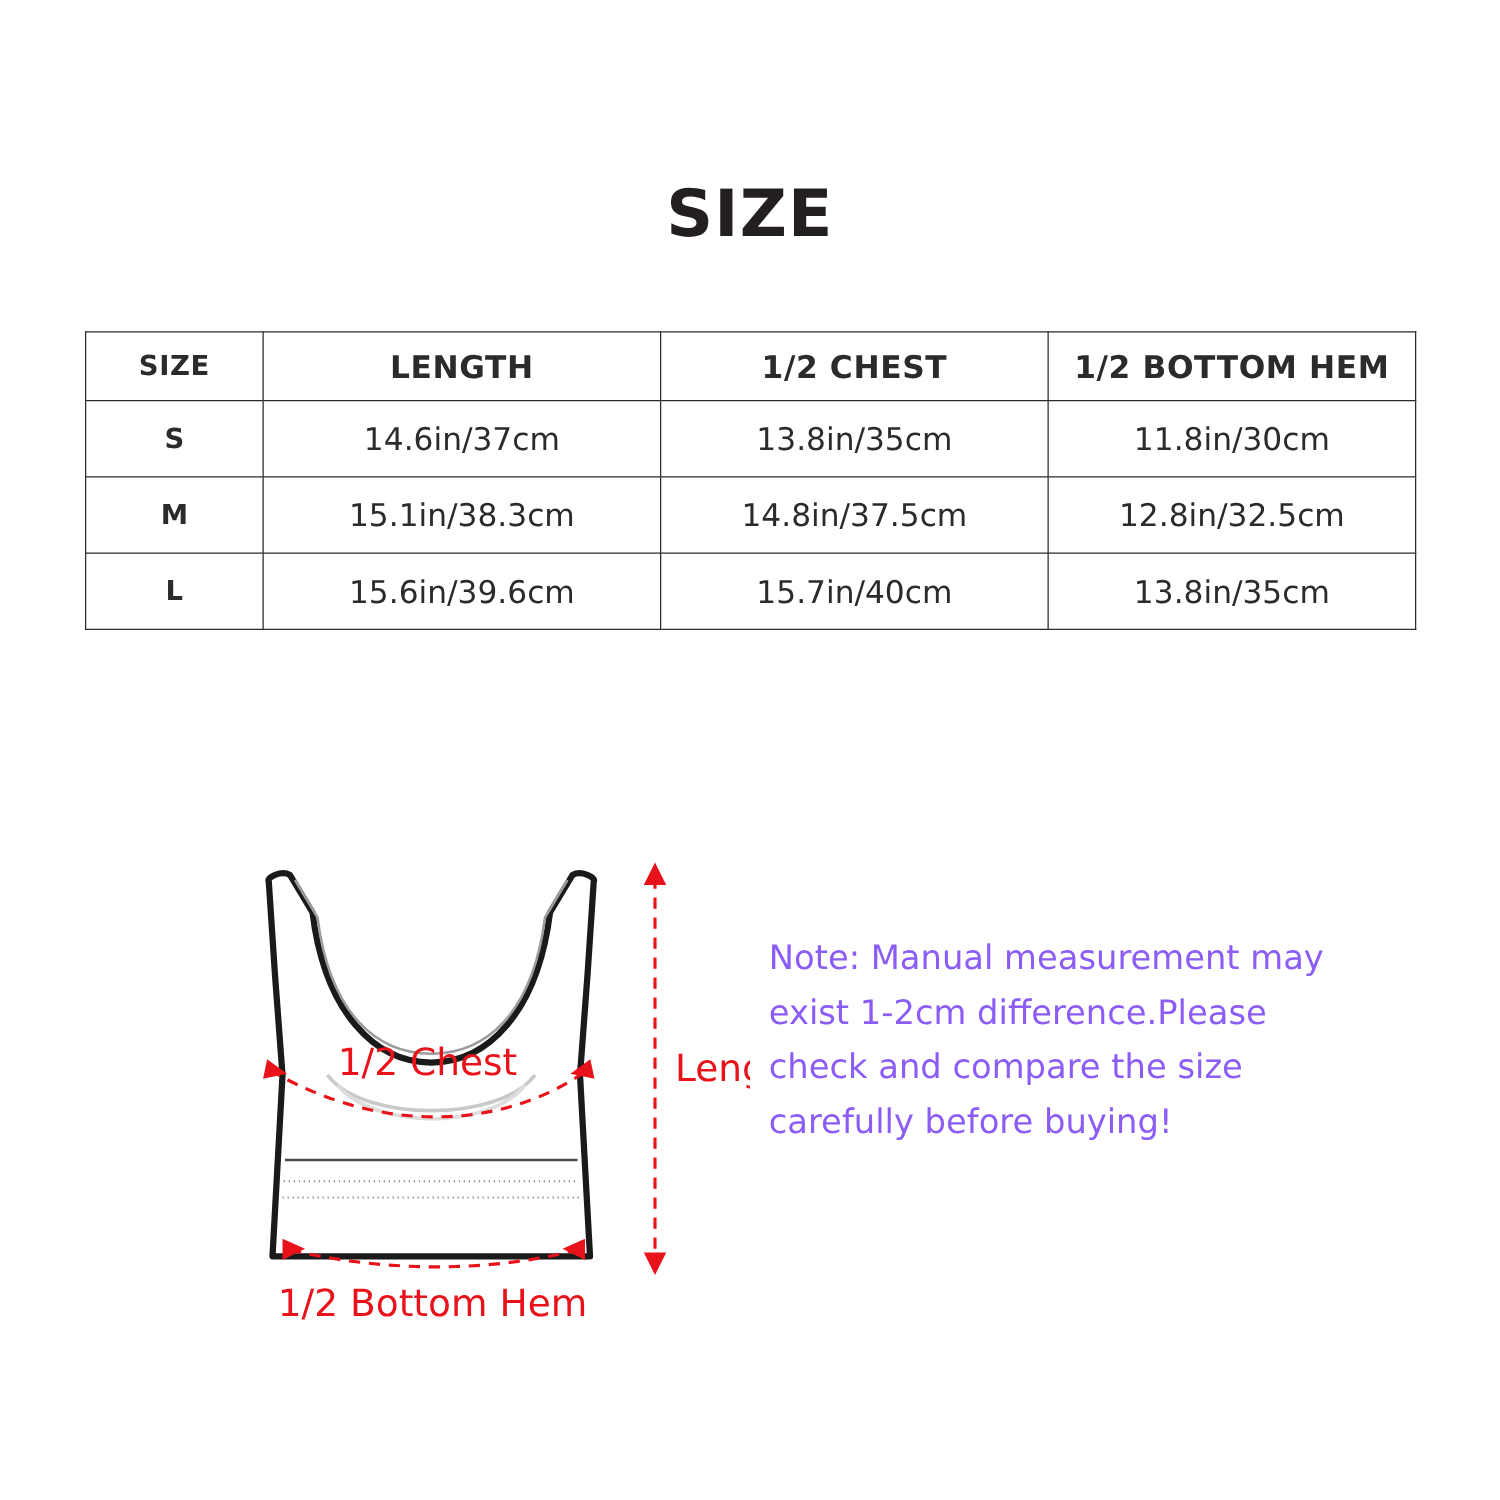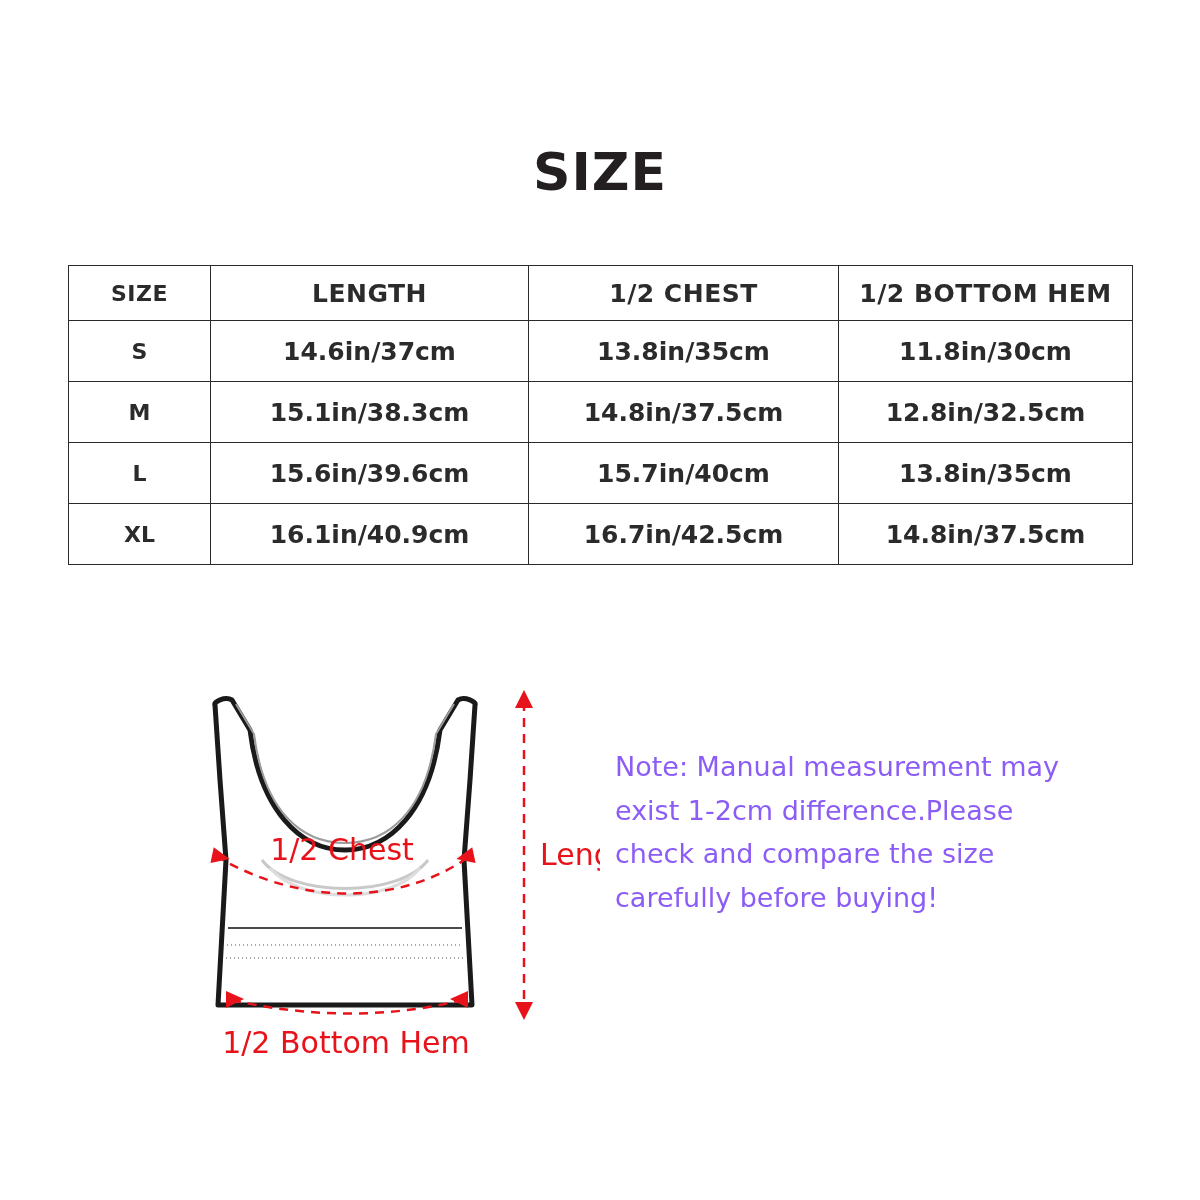--- a/index.html
+++ b/index.html
@@ -36,21 +36,21 @@
     top: 265px;
     left: 68px;
     width: 1064px;
     border-collapse: collapse;
     table-layout: fixed;
   }
   .size-table td, .size-table th {
     border: 1px solid #2b2b2b;
     text-align: center;
     color: #2b2b2b;
-    font-weight: bold;
+    font-weight: normal;
     padding: 0;
     height: 60px;
     vertical-align: middle;
   }
   .size-table thead th {
     font-weight: bold;
     font-size: 25px;
     letter-spacing: 0.5px;
     height: 54px;
   }
@@ -121,26 +121,20 @@
       <td>15.1in/38.3cm</td>
       <td>14.8in/37.5cm</td>
       <td>12.8in/32.5cm</td>
     </tr>
     <tr>
       <td class="c0">L</td>
       <td>15.6in/39.6cm</td>
       <td>15.7in/40cm</td>
       <td>13.8in/35cm</td>
     </tr>
-    <tr>
-      <td class="c0">XL</td>
-      <td>16.1in/40.9cm</td>
-      <td>16.7in/42.5cm</td>
-      <td>14.8in/37.5cm</td>
-    </tr>
   </tbody>
 </table>
 
 <div class="diagram">
   <svg width="450" height="420" viewBox="0 0 450 420" xmlns="http://www.w3.org/2000/svg">
 
     <g>
       <path d="M65 45 C 63 42, 75 36, 82 40 L 100 70
                C 110 150, 150 190, 195 190
                C 240 190, 280 150, 290 70

